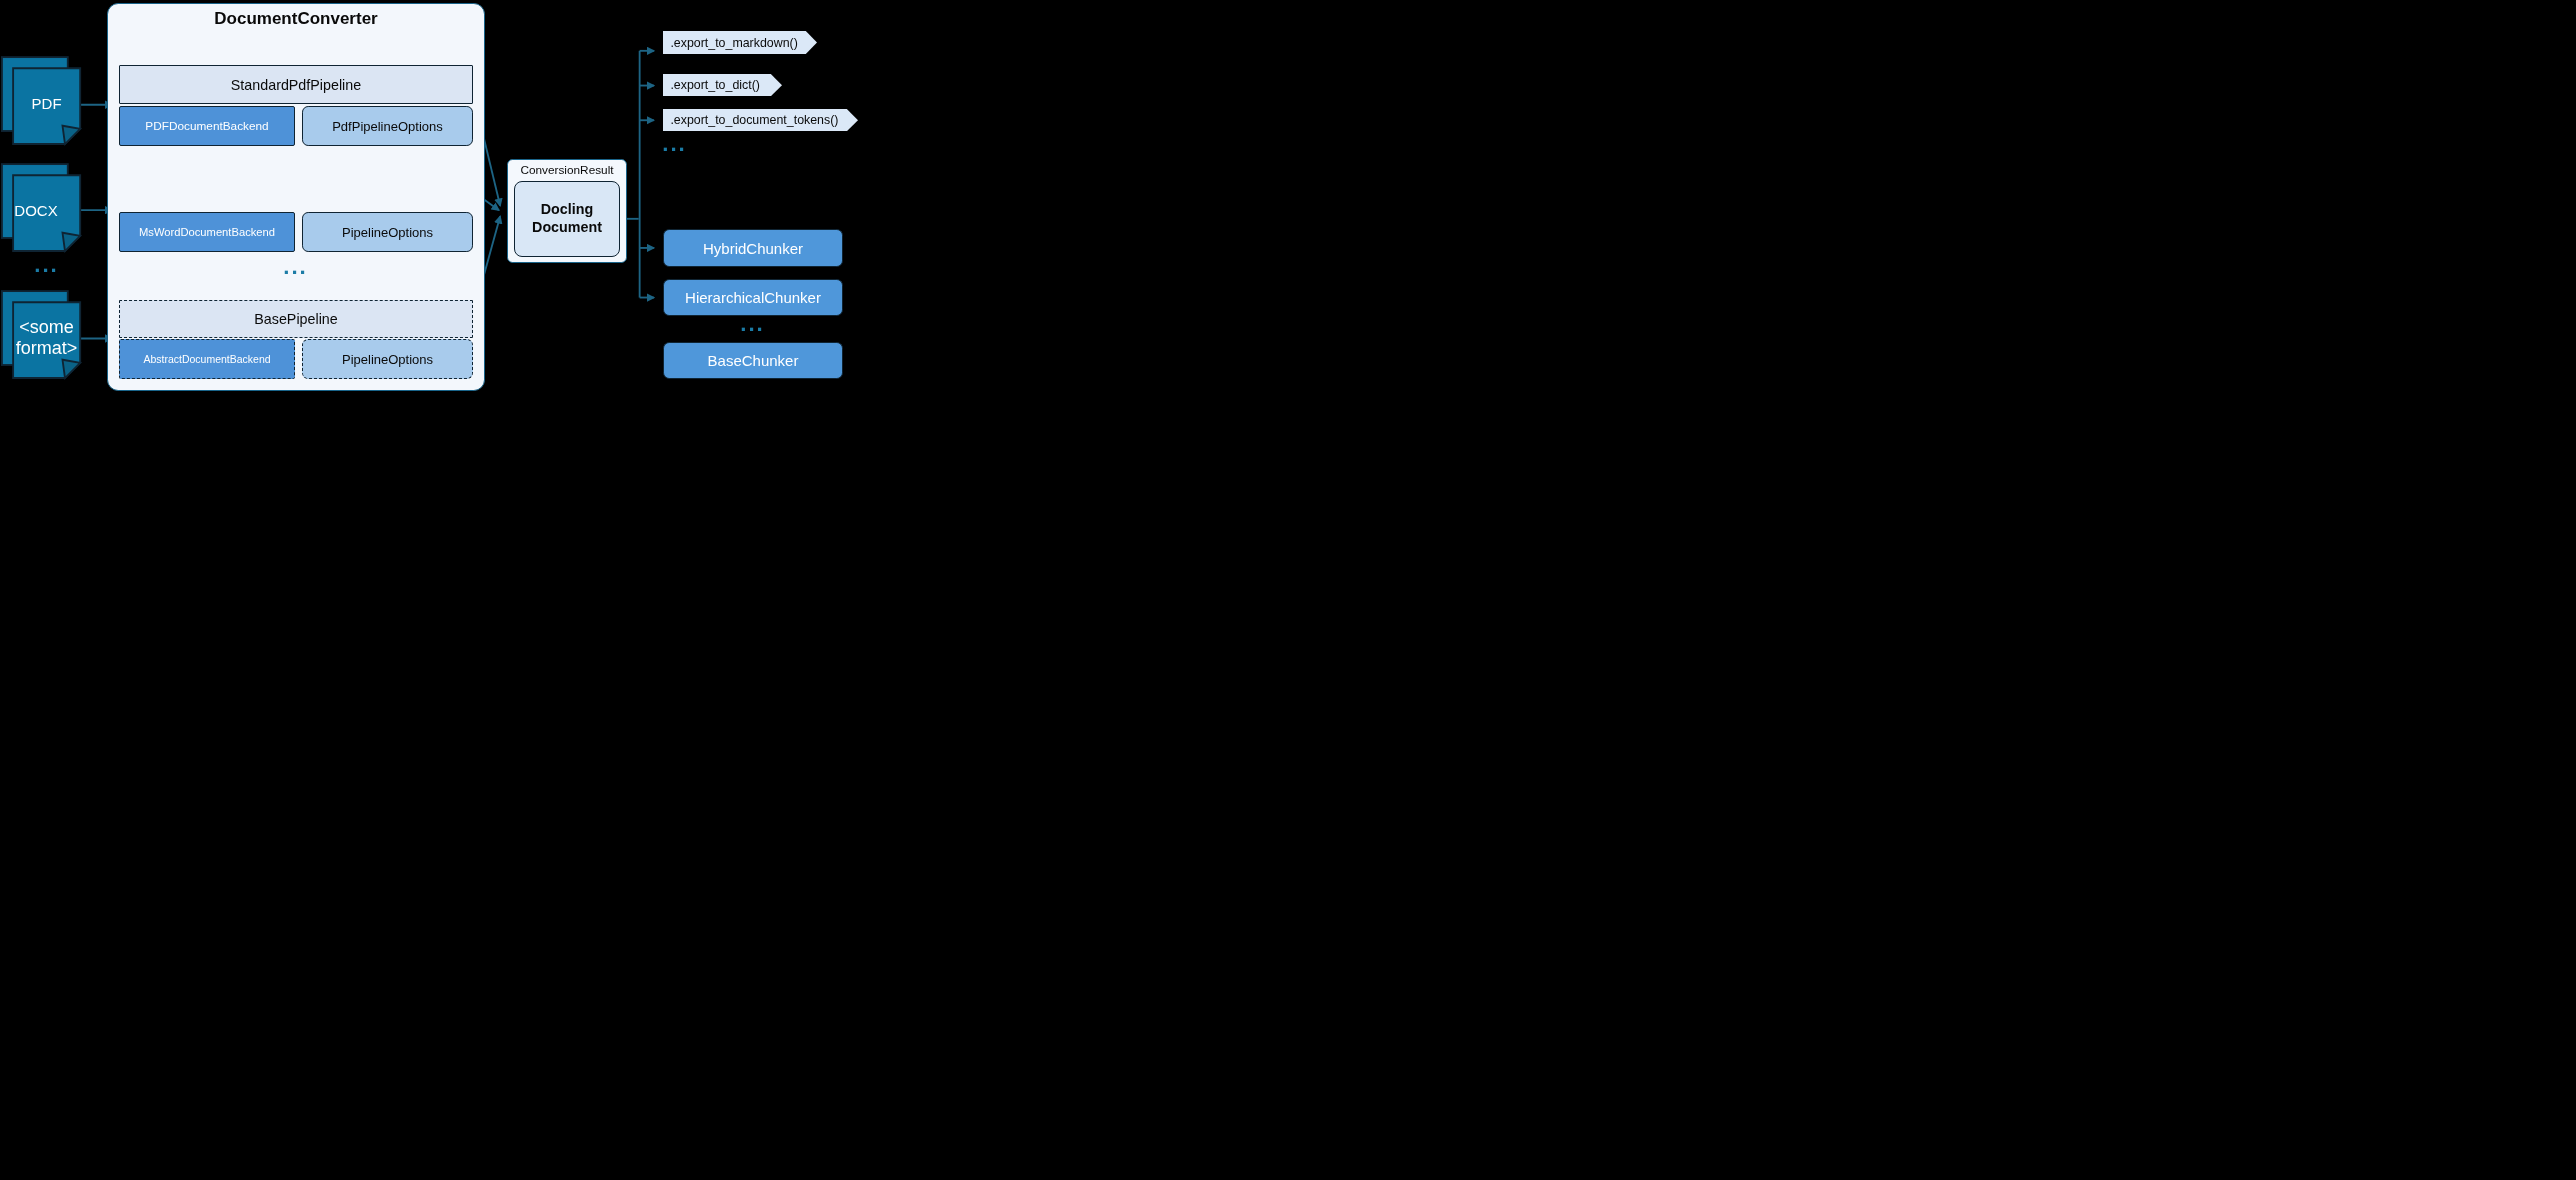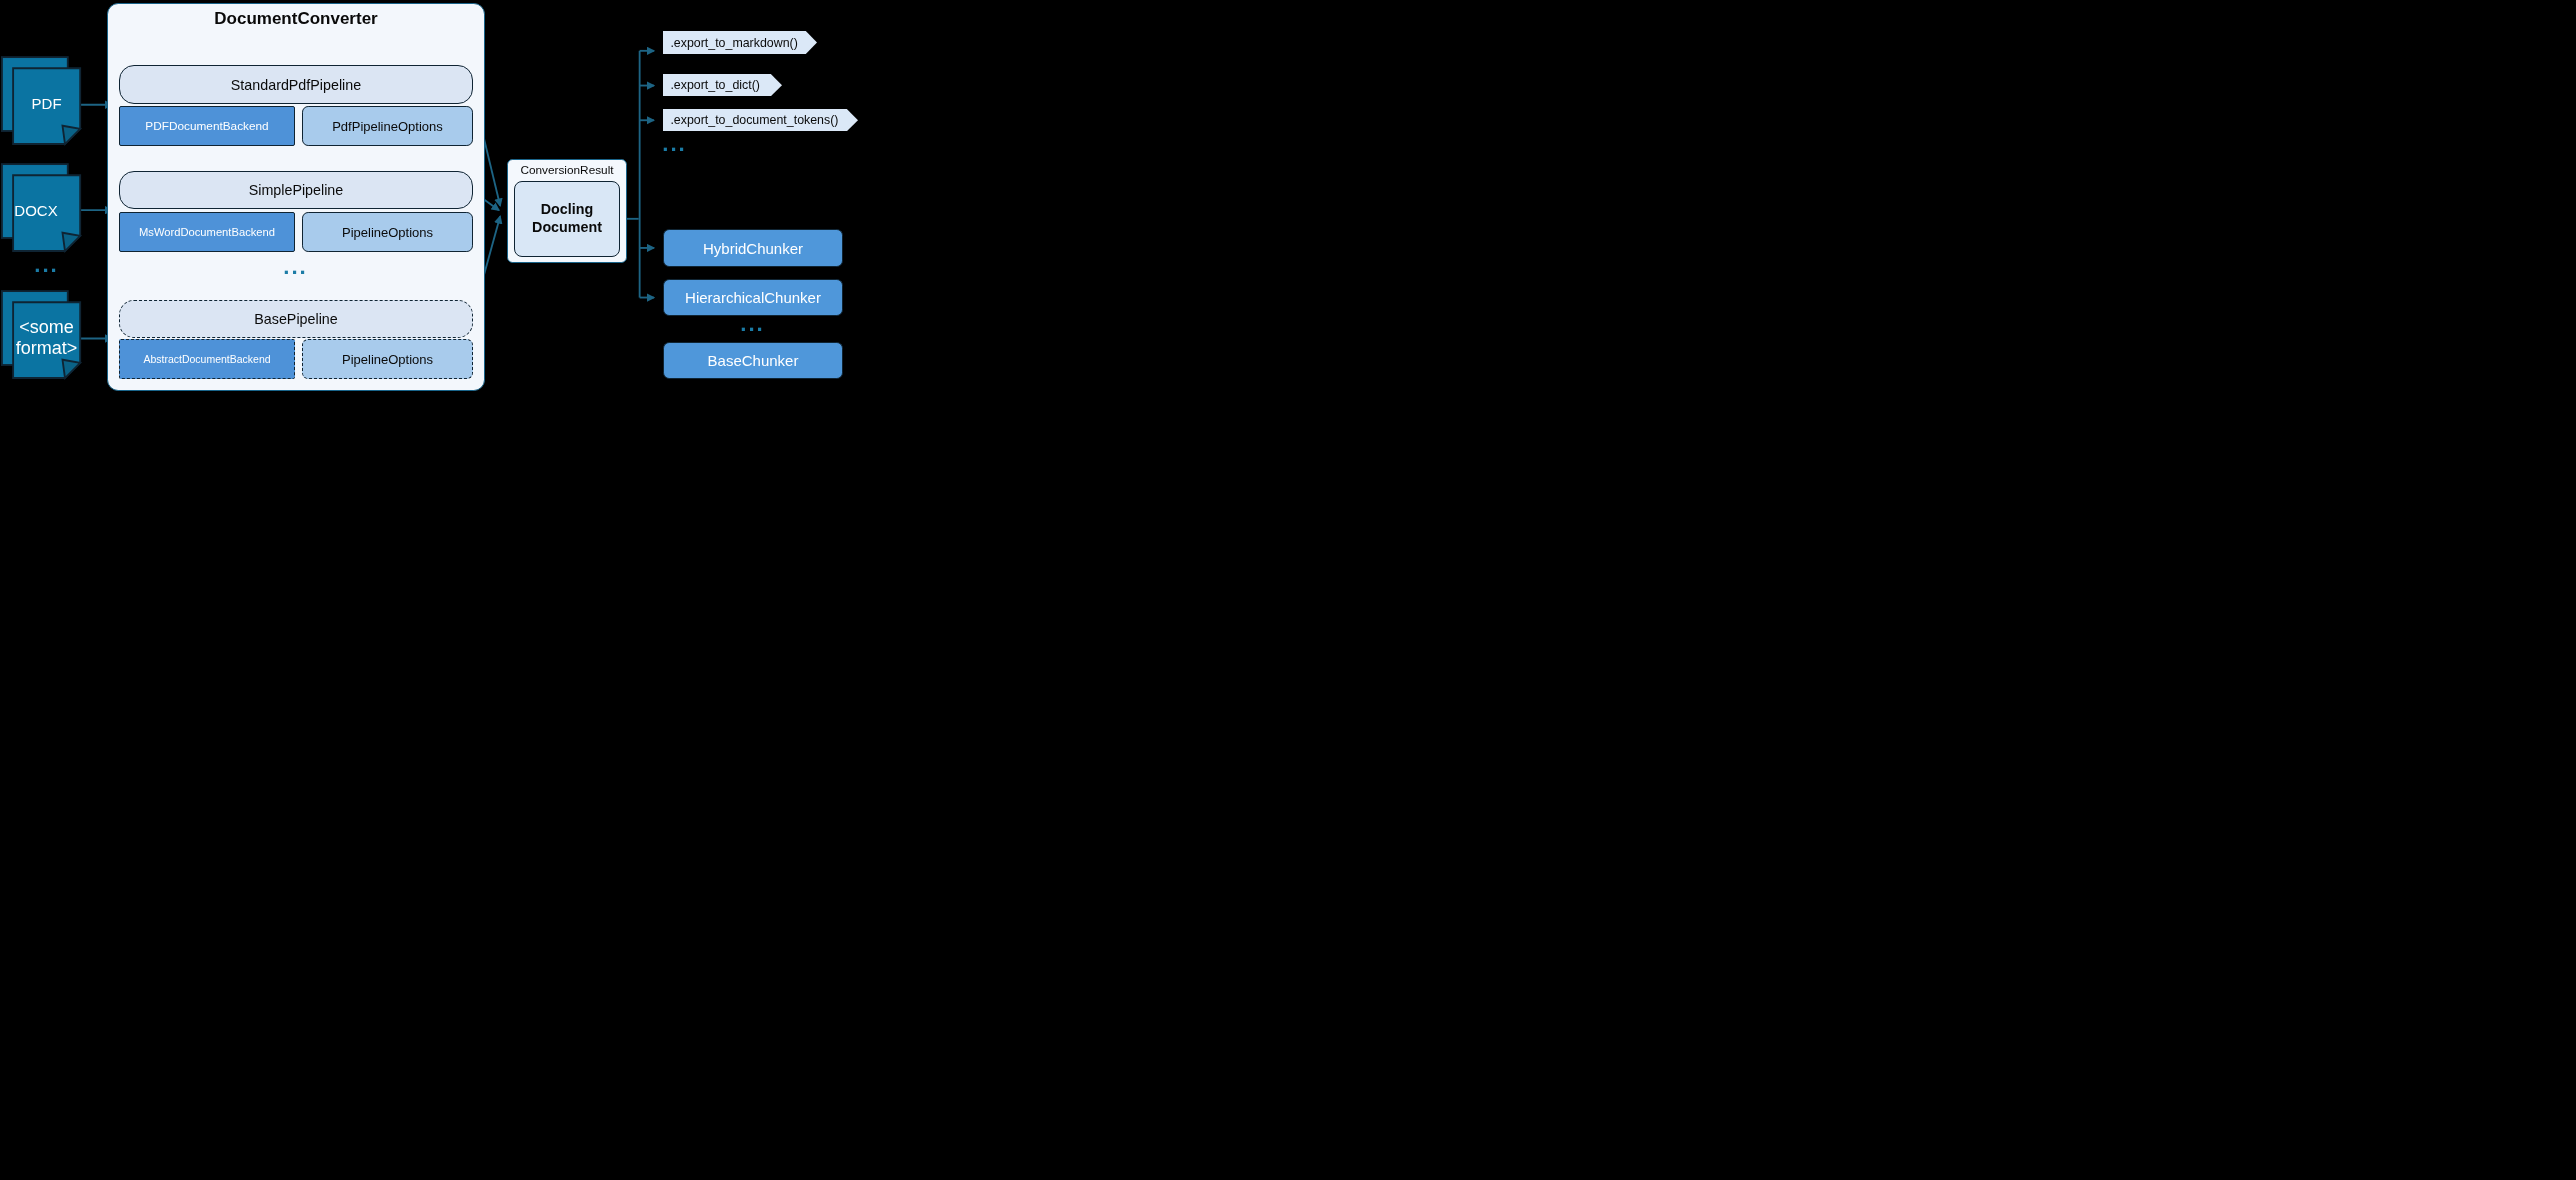--- a/index.html
+++ b/index.html
@@ -12,21 +12,21 @@
              text-align:center;color:#fff;line-height:1.15;}
   .lbl-big{font-size:15px;}
   .lbl-small{font-size:18px;}
 
   
   .converter{left:107px;top:2.5px;width:378px;height:388px;background:#f3f7fc;
              border:1.9px solid #19648a;border-radius:11.2px;}
   .conv-title{left:107px;top:8.7px;width:378px;text-align:center;font-size:17px;
               font-weight:bold;color:#0a0a0a;}
 
-  .pipe-header{background:#dbe5f3;border:1.9px solid #0f2433;border-radius:15px;
+  .pipe-header{background:#dbe5f3;border:1.9px solid #0f2433;border-radius:1px;
                display:flex;align-items:center;justify-content:center;
                font-size:14.3px;color:#0a0a0a;}
   .backend{background:#4e92d8;border:1.9px solid #0f2433;border-radius:2px;
            display:flex;align-items:center;justify-content:center;
            color:#fff;}
   .options{background:#a8cbec;border:1.9px solid #0f2433;border-radius:6.2px;
            display:flex;align-items:center;justify-content:center;
            font-size:13px;color:#0a0a0a;}
   .dashed{border-style:dashed;}
 
@@ -106,21 +106,20 @@
   </svg>
   <div class="doc-label lbl-small" style="left:15px;top:301px;width:63px;height:74px;">&lt;some format&gt;</div>
 
   <div class="abs converter"></div>
   <div class="abs conv-title">DocumentConverter</div>
 
   <div class="abs pipe-header" style="left:119px;top:65px;width:354px;height:39px;">StandardPdfPipeline</div>
   <div class="abs backend" style="left:119px;top:106px;width:176px;height:40px;font-size:11.8px;">PDFDocumentBackend</div>
   <div class="abs options" style="left:302px;top:106px;width:171px;height:40px;">PdfPipelineOptions</div>
 
-  <div class="abs pipe-header" style="left:119px;top:171px;width:354px;height:38px;">SimplePipeline</div>
   <div class="abs backend" style="left:119px;top:212px;width:176px;height:40px;font-size:11.2px;">MsWordDocumentBackend</div>
   <div class="abs options" style="left:302px;top:212px;width:171px;height:40px;">PipelineOptions</div>
 
   <div class="abs dots" style="left:277px;top:261px;width:37px;">...</div>
 
   <div class="abs pipe-header dashed" style="left:119px;top:300px;width:354px;height:38px;">BasePipeline</div>
   <div class="abs backend dashed" style="left:119px;top:339px;width:176px;height:40px;font-size:10.5px;">AbstractDocumentBackend</div>
   <div class="abs options dashed" style="left:302px;top:339px;width:171px;height:40px;">PipelineOptions</div>
 
   <div class="abs result"></div>

